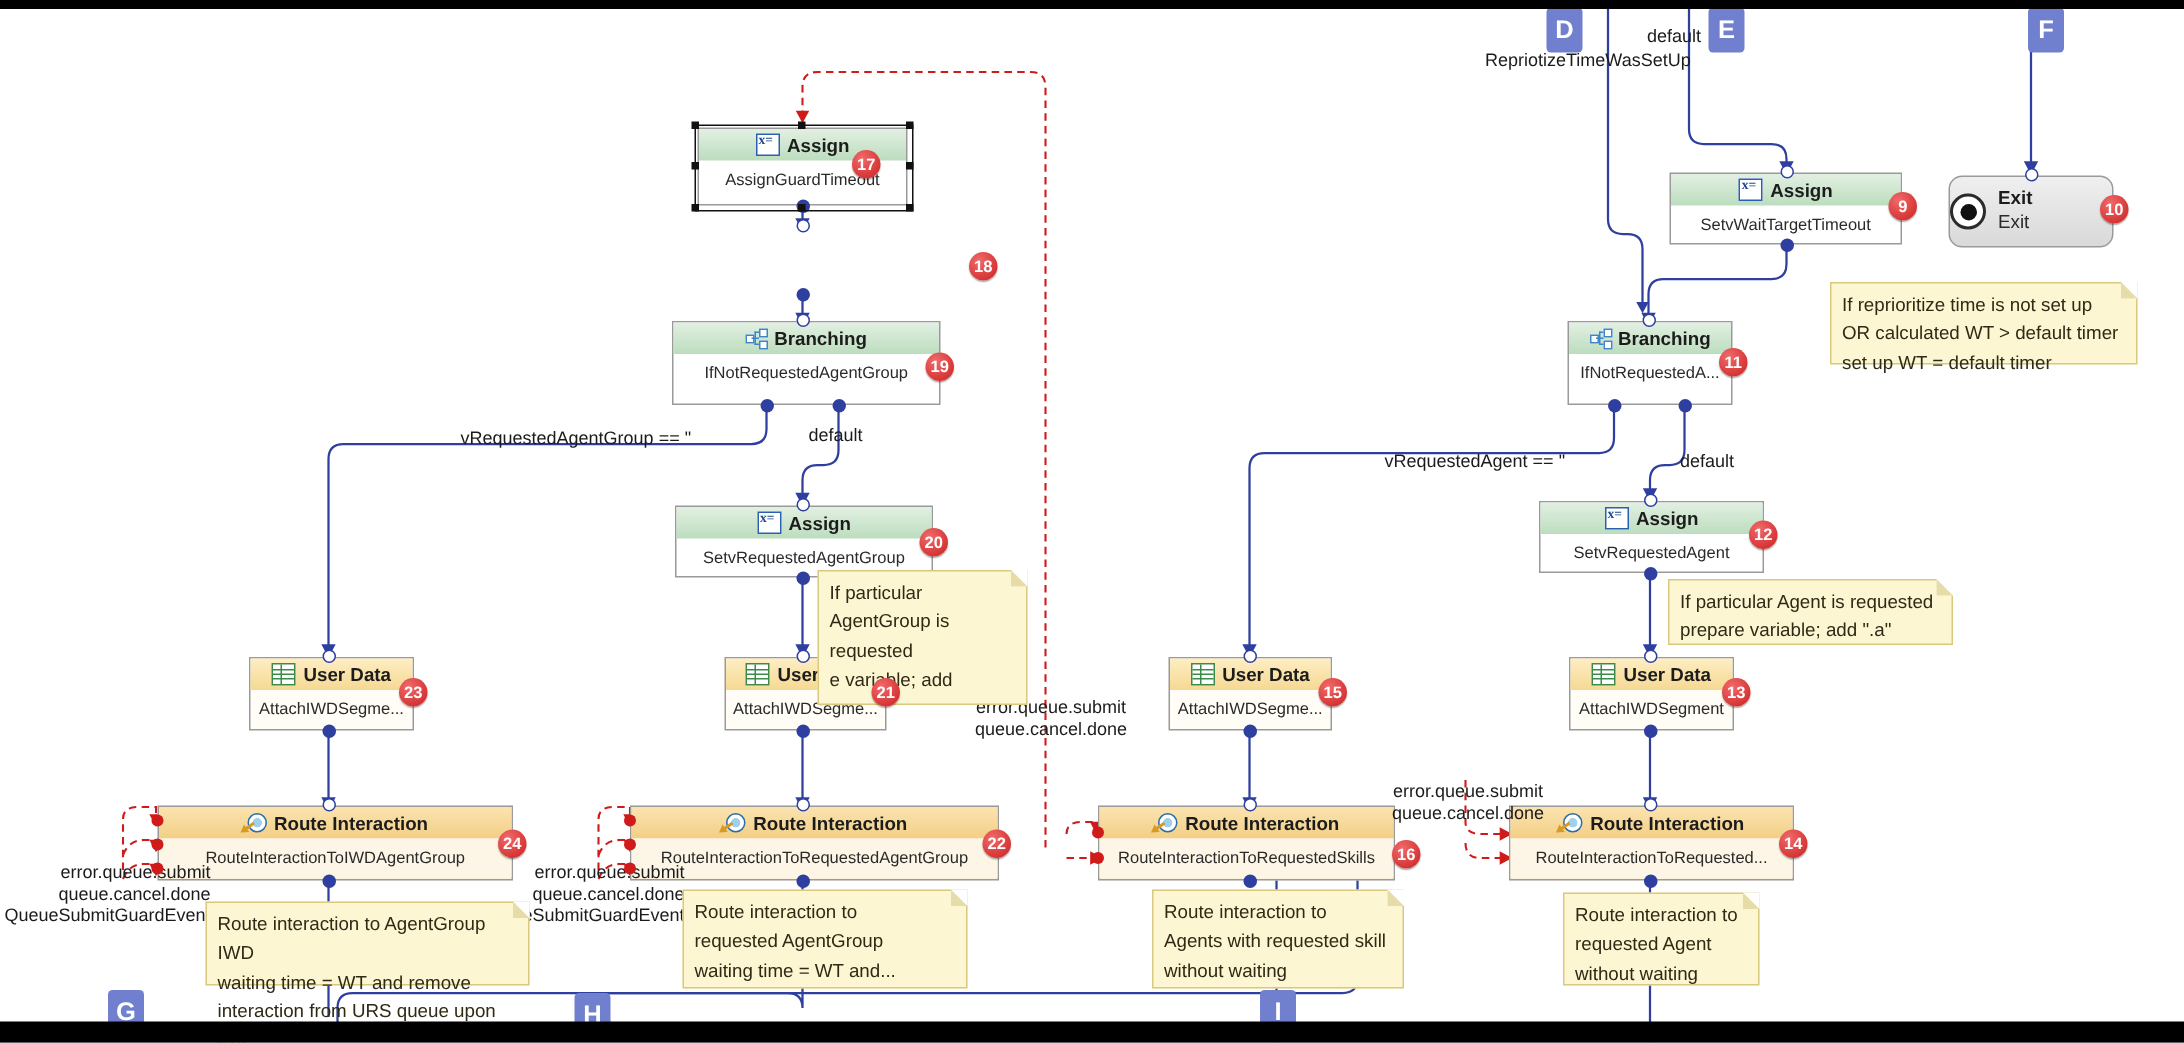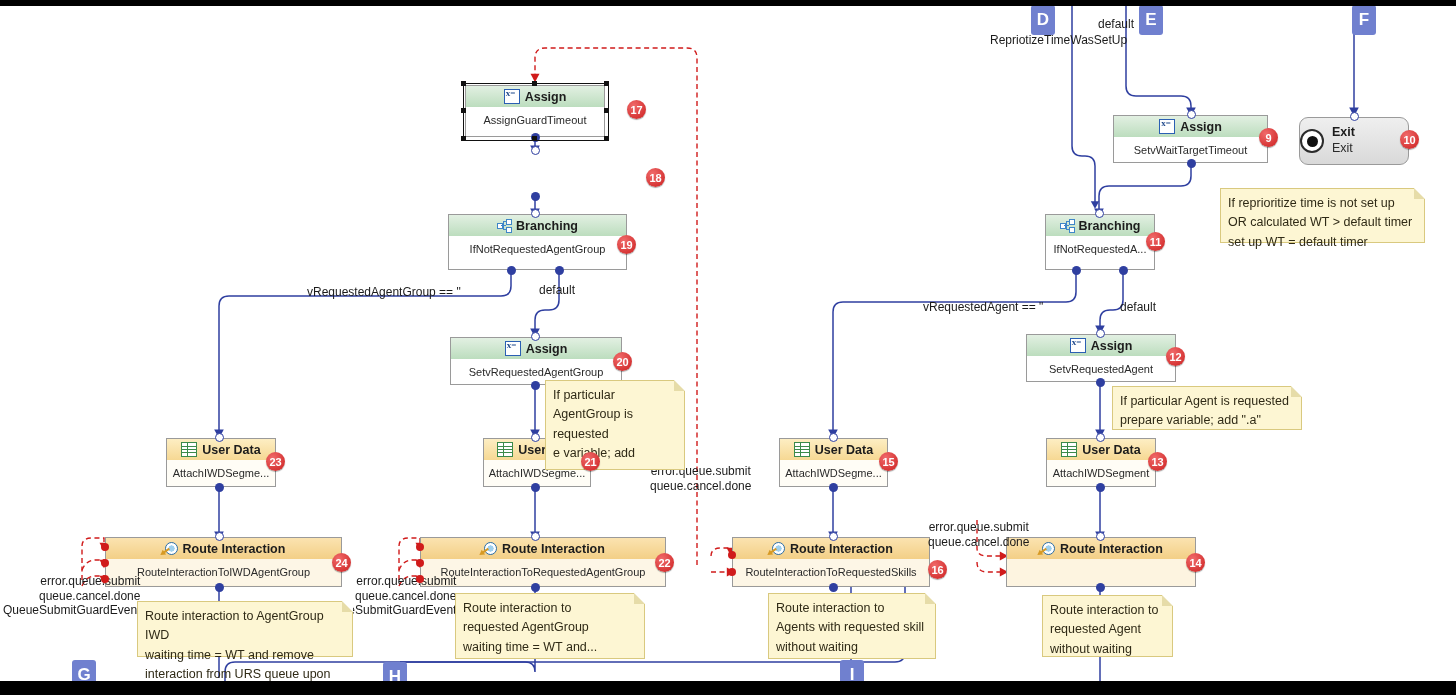--- a/index.html
+++ b/index.html
@@ -190,21 +190,21 @@
   </div>
   <div class="selbox" style="left:463px;top:83px;width:144px;height:56px;"></div>
   <div class="selh" style="left:461px;top:81px;"></div>
   <div class="selh" style="left:532px;top:81px;"></div>
   <div class="selh" style="left:604px;top:81px;"></div>
   <div class="selh" style="left:461px;top:108px;"></div>
   <div class="selh" style="left:604px;top:108px;"></div>
   <div class="selh" style="left:461px;top:136px;"></div>
   <div class="selh" style="left:532px;top:136px;"></div>
   <div class="selh" style="left:604px;top:136px;"></div>
-  <div class="badge" style="left:627px;top:100px;">17</div>
+  <div class="badge" style="left:568px;top:100px;">17</div>
   <div class="dot" style="left:531px;top:133px;"></div>
 
   <div class="badge" style="left:646px;top:168px;">18</div>
   <div class="anchor" style="left:531px;top:146px;"></div>
   <div class="dot" style="left:531px;top:192px;"></div>
 
   <div class="node branch" style="left:448px;top:214px;width:179px;height:56px;">
     <div class="hdr">
       <span class="ic ic-branch">
           <i></i>
@@ -372,20 +372,21 @@
   <div class="dot" style="left:1096px;top:483px;"></div>
 
   <div class="node route" style="left:1006px;top:537px;width:190px;height:50px;">
     <div class="hdr">
       <span class="ic ic-route">
           <b></b>
           <s></s>
         </span>
       <span>Route Interaction</span>
     </div>
+    <div class="body">RouteInteractionToRequested...</div>
   </div>
   <div class="badge" style="left:1186px;top:553px;">14</div>
   <div class="anchor" style="left:1096px;top:532px;"></div>
   <div class="dot" style="left:1096px;top:583px;"></div>
 
   <div class="exitnode" style="left:1299px;top:117px;width:110px;height:48px;">
     <div class="bulls">
         <i></i>
       </div>
     <div class="txt">

